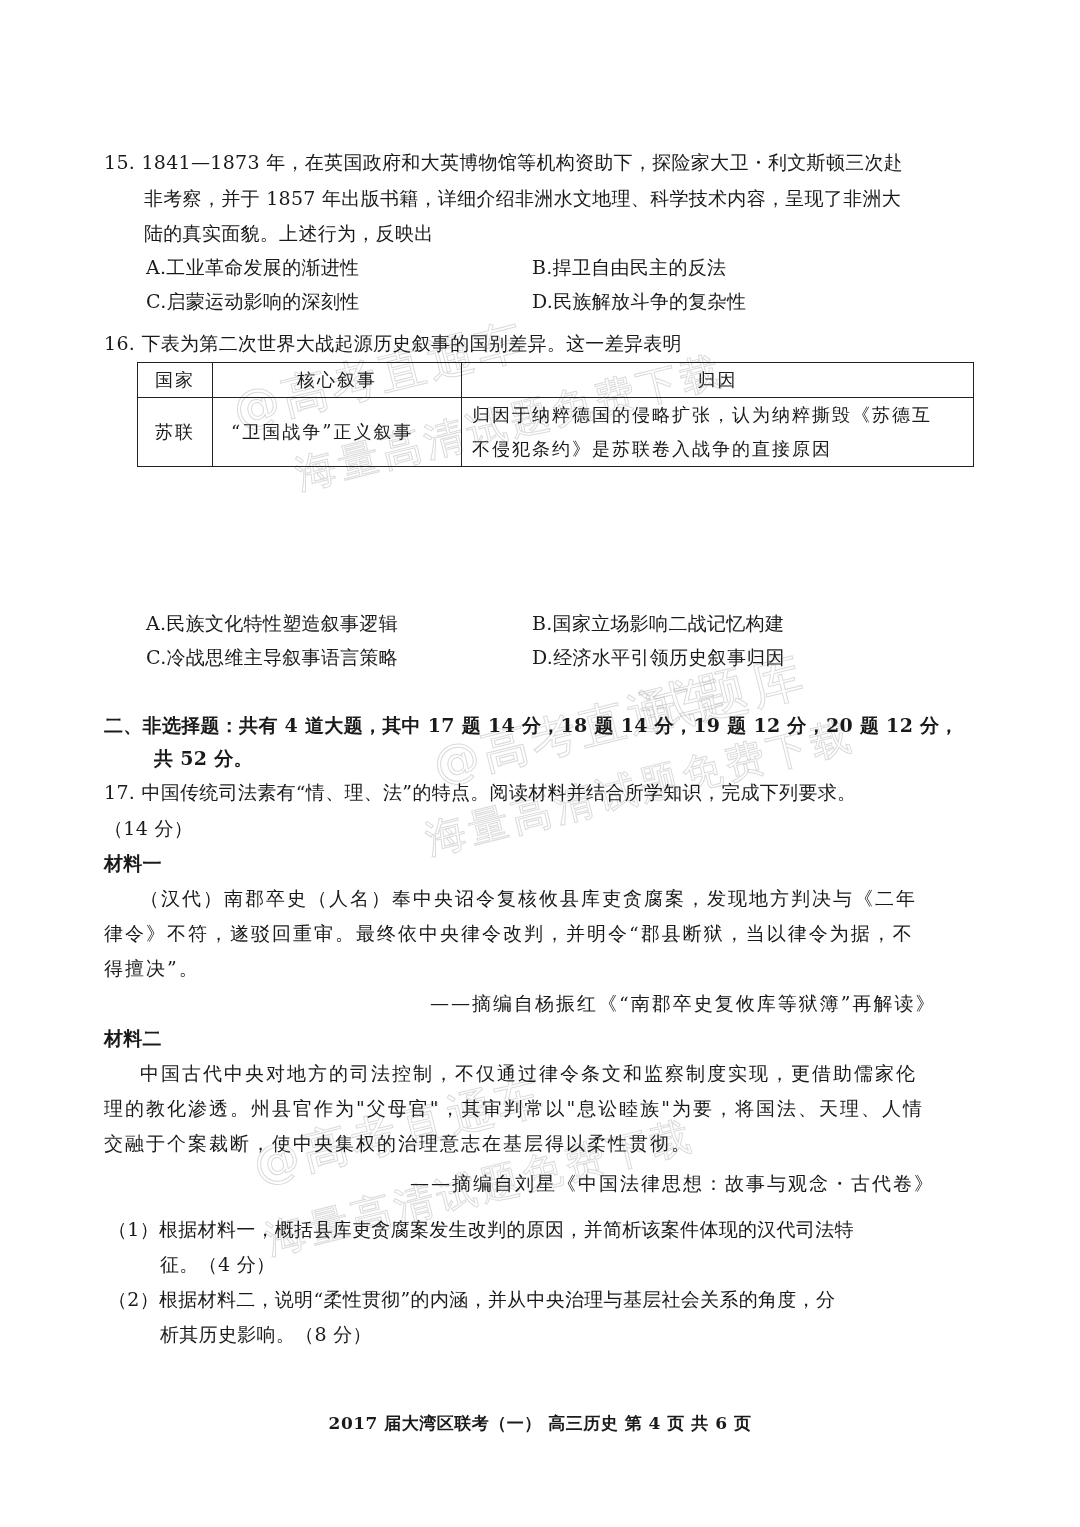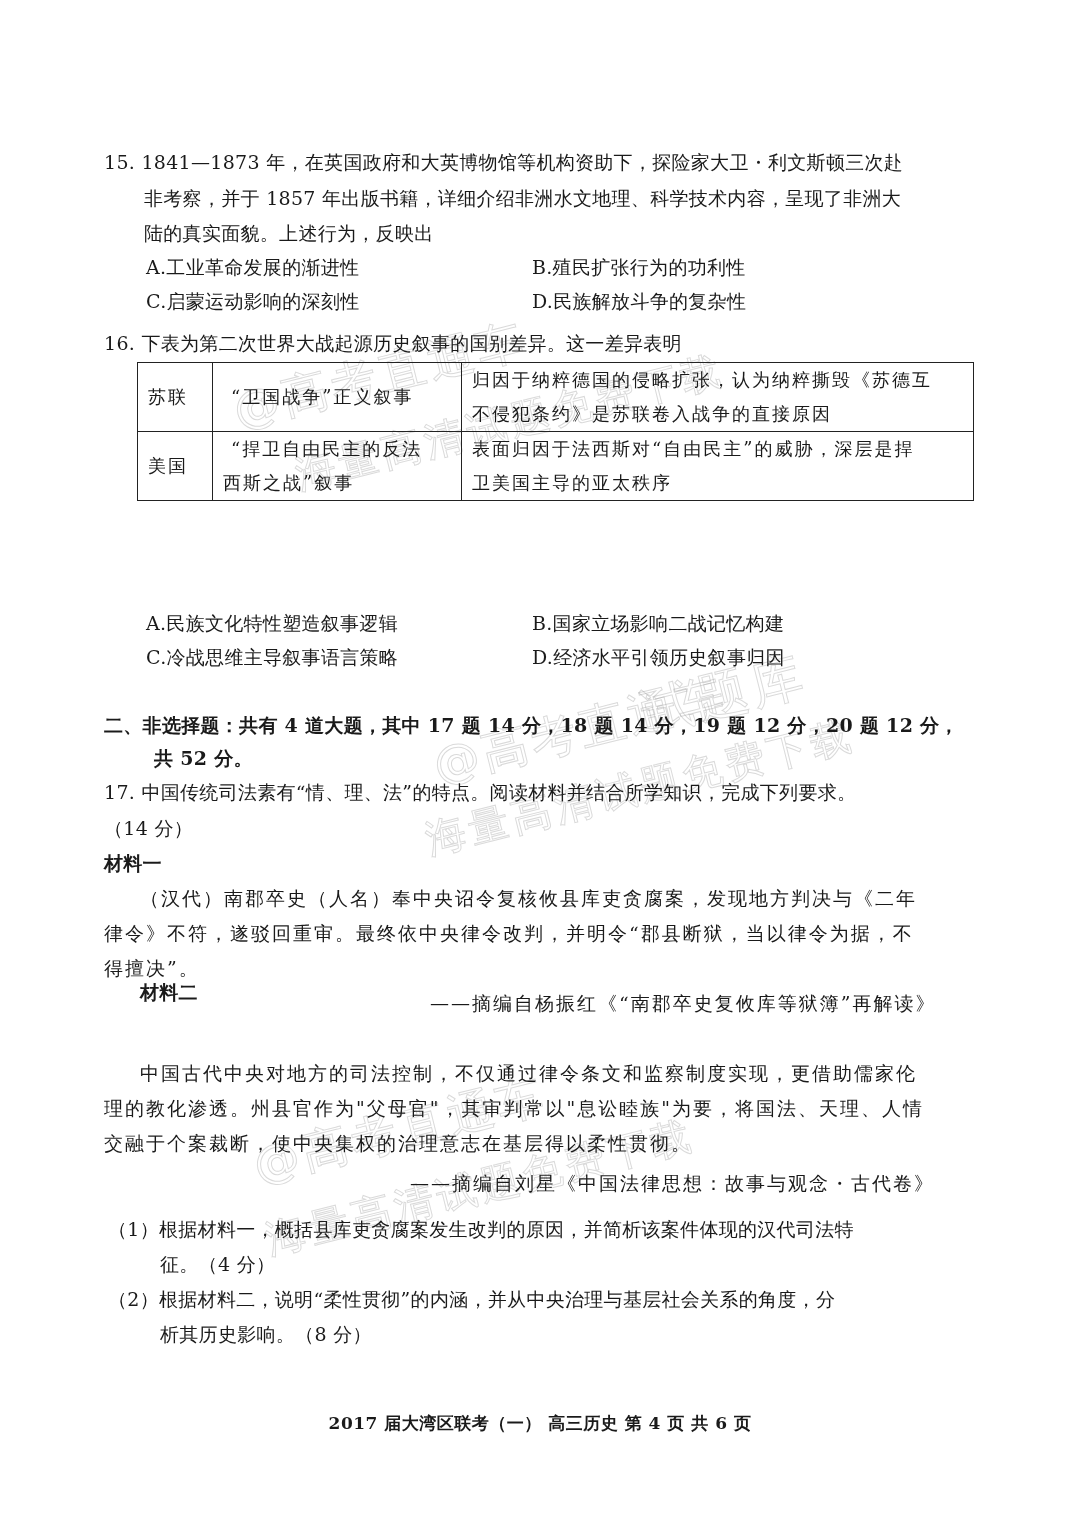--- a/index.html
+++ b/index.html
@@ -8,69 +8,63 @@
   .line { position:absolute; font-size:19px; line-height:24px; white-space:nowrap; letter-spacing:0.3px; }
   .kai { font-family:"DejaVu Serif","Liberation Serif",serif; letter-spacing:2px; }
   .bold { font-weight:bold; }
   .wm { position:absolute; font-family:"DejaVu Sans","Liberation Sans",sans-serif; font-size:46px;
         color:transparent; -webkit-text-stroke:1px rgba(150,150,150,0.35); transform:rotate(-14deg);
         white-space:nowrap; pointer-events:none; letter-spacing:4px; }
   table.q16 { position:absolute; left:137px; top:362px; width:837px; border-collapse:collapse; font-size:18px; }
   table.q16 td { border:1.6px solid #222; padding:0 10px; line-height:34px; vertical-align:middle; letter-spacing:2px; }
   table.q16 tr.hdr td { height:34px; text-align:center; }
   table.q16 tr.body td { height:68px; }
-  .c1 { width:54px; text-align:left; }
+  .c1 { width:54px; text-align:center; }
   .c2 { width:228px; }
   .footer { position:absolute; top:1412px; left:0; width:1080px; text-align:center; font-size:17px; font-weight:bold; letter-spacing:0.5px; }
 </style>
 </head>
 <body>
 
 <div class="wm" style="left:230px;top:345px;">@高考直通车</div>
 <div class="wm" style="left:290px;top:395px;font-size:40px;">海量高清试题免费下载</div>
 <div class="wm" style="left:430px;top:700px;">@高考直通车</div>
 <div class="wm" style="left:420px;top:760px;font-size:40px;">海量高清试题免费下载</div>
 <div class="wm" style="left:250px;top:1100px;">@高考直通车</div>
 <div class="wm" style="left:260px;top:1160px;font-size:40px;">海量高清试题免费下载</div>
 <div class="wm" style="left:640px;top:660px;font-size:52px;">试题库</div>
 
 <div>
   <div class="line" style="left:104px;top:150px;">15. 1841—1873 年，在英国政府和大英博物馆等机构资助下，探险家大卫・利文斯顿三次赴</div>
   <div class="line" style="left:144px;top:186px;">非考察，并于 1857 年出版书籍，详细介绍非洲水文地理、科学技术内容，呈现了非洲大</div>
   <div class="line" style="left:144px;top:221px;">陆的真实面貌。上述行为，反映出</div>
   <div class="line" style="left:146px;top:255px;">A.工业革命发展的渐进性</div>
-  <div class="line" style="left:532px;top:255px;">B.殖民扩张行为的功利性</div>
+  <div class="line" style="left:532px;top:255px;">B.捍卫自由民主的反法</div>
   <div class="line" style="left:146px;top:289px;">C.启蒙运动影响的深刻性</div>
   <div class="line" style="left:532px;top:289px;">D.民族解放斗争的复杂性</div>
 </div>
 
 <div>
   <div class="line" style="left:104px;top:331px;">16.   下表为第二次世界大战起源历史叙事的国别差异。这一差异表明</div>
 
   <table class="q16">
     <tbody>
+        <tr class="hdr">
+      <td class="c1">国家</td>
+      <td class="c2" style="text-align:center;">核心叙事</td>
+      <td>归因</td>
+    </tr>
     <tr class="body">
       <td class="c1">苏联</td>
       <td class="c2">
             <div style="padding-left:8px">“卫国战争”正义叙事</div>
           </td>
       <td>
         <div>归因于纳粹德国的侵略扩张，认为纳粹撕毁《苏德互</div>
         <div>不侵犯条约》是苏联卷入战争的直接原因</div>
-      </td>
-    </tr>
-    <tr class="body">
-      <td class="c1">美国</td>
-      <td class="c2">
-        <div style="padding-left:8px">“捍卫自由民主的反法</div>
-        <div>西斯之战”叙事</div>
-      </td>
-      <td>
-        <div>表面归因于法西斯对“自由民主”的威胁，深层是捍</div>
-        <div>卫美国主导的亚太秩序</div>
       </td>
     </tr>
   </tbody>
     </table>
 
   <div class="line" style="left:146px;top:611px;">A.民族文化特性塑造叙事逻辑</div>
   <div class="line" style="left:532px;top:611px;">B.国家立场影响二战记忆构建</div>
   <div class="line" style="left:146px;top:645px;">C.冷战思维主导叙事语言策略</div>
   <div class="line" style="left:532px;top:645px;">D.经济水平引领历史叙事归因</div>
 </div>
@@ -83,21 +77,21 @@
 <div>
   <div class="line" style="left:104px;top:780px;">17. 中国传统司法素有“情、理、法”的特点。阅读材料并结合所学知识，完成下列要求。</div>
   <div class="line" style="left:104px;top:816px;">（14 分）</div>
 
   <div class="line bold" style="left:104px;top:851px;">材料一</div>
   <div class="line kai" style="left:140px;top:886px;">（汉代）南郡卒史（人名）奉中央诏令复核攸县库吏贪腐案，发现地方判决与《二年</div>
   <div class="line kai" style="left:104px;top:921px;">律令》不符，遂驳回重审。最终依中央律令改判，并明令“郡县断狱，当以律令为据，不</div>
   <div class="line kai" style="left:104px;top:956px;">得擅决”。</div>
   <div class="line kai" style="left:430px;top:991px;">——摘编自杨振红《“南郡卒史复攸库等狱簿”再解读》</div>
 
-  <div class="line bold" style="left:104px;top:980px;margin-left:36px;">材料二</div>
+  <div class="line bold" style="left:104px;top:1026px;">材料二</div>
   <div class="line kai" style="left:140px;top:1061px;">中国古代中央对地方的司法控制，不仅通过律令条文和监察制度实现，更借助儒家伦</div>
   <div class="line kai" style="left:104px;top:1096px;">理的教化渗透。州县官作为"父母官"，其审判常以"息讼睦族"为要，将国法、天理、人情</div>
   <div class="line kai" style="left:104px;top:1131px;">交融于个案裁断，使中央集权的治理意志在基层得以柔性贯彻。</div>
   <div class="line kai" style="left:410px;top:1171px;">——摘编自刘星《中国法律思想：故事与观念・古代卷》</div>
 
   <div class="line" style="left:108px;top:1217px;">（1）根据材料一，概括县库吏贪腐案发生改判的原因，并简析该案件体现的汉代司法特</div>
   <div class="line" style="left:160px;top:1252px;">征。（4 分）</div>
   <div class="line" style="left:108px;top:1287px;">（2）根据材料二，说明“柔性贯彻”的内涵，并从中央治理与基层社会关系的角度，分</div>
   <div class="line" style="left:160px;top:1322px;">析其历史影响。（8 分）</div>
 </div>

